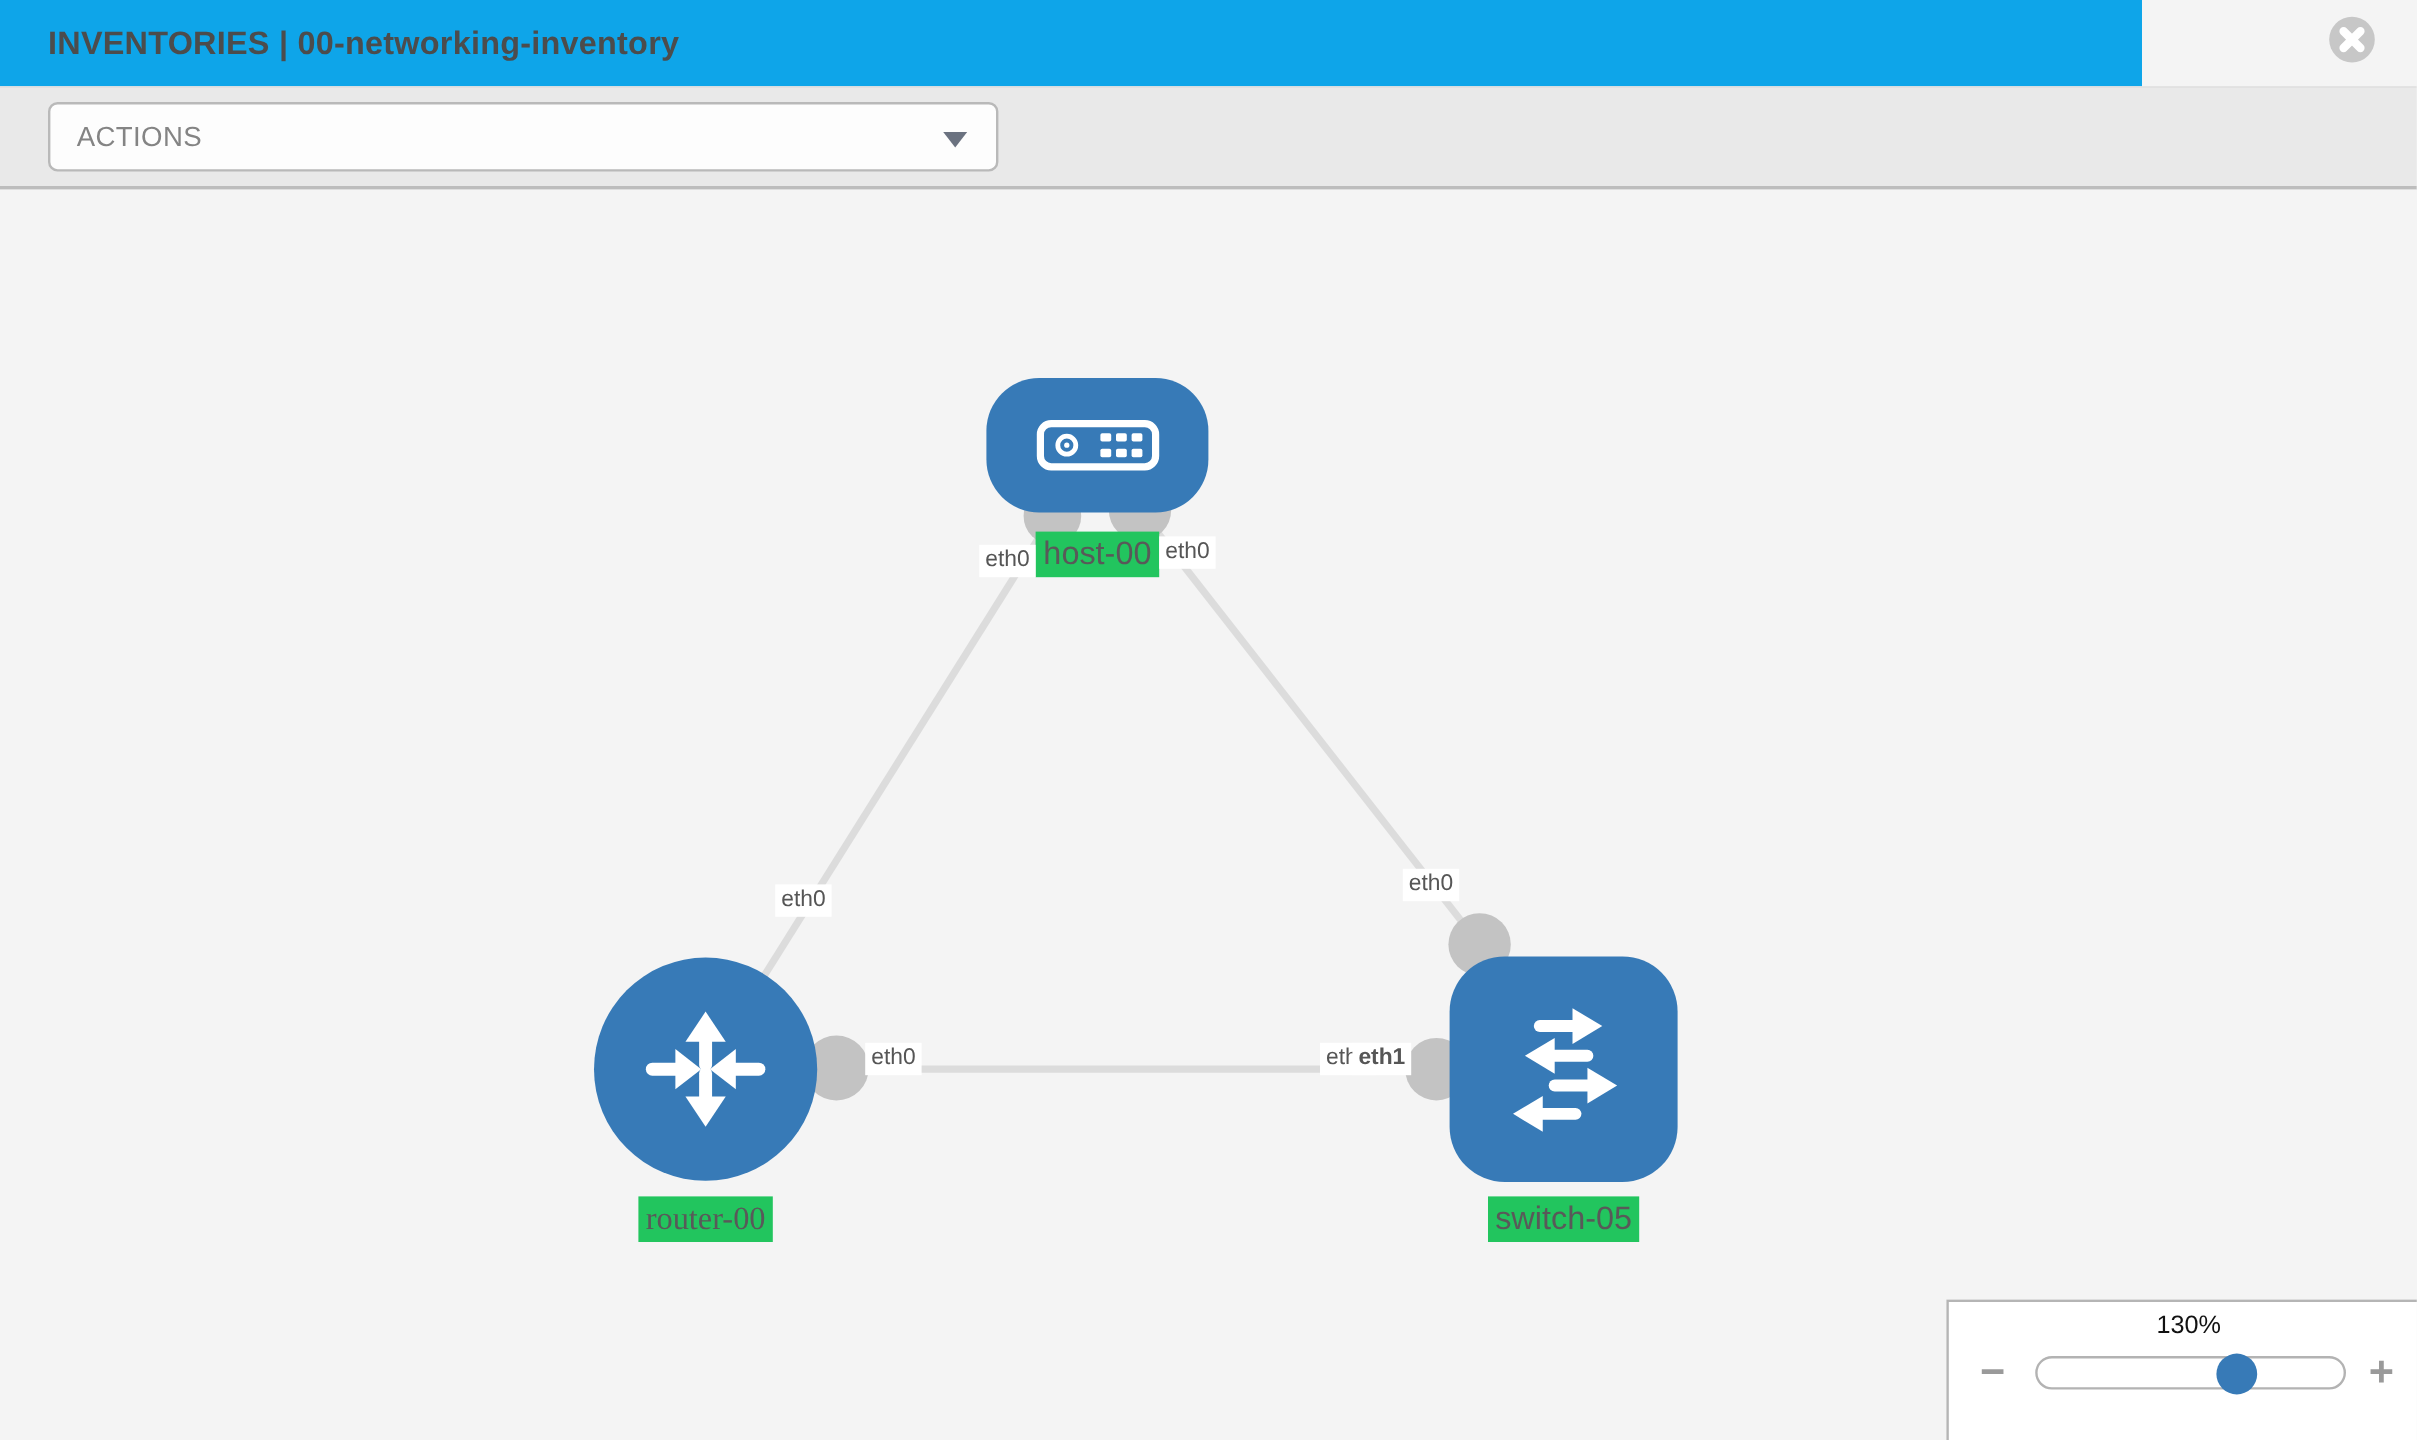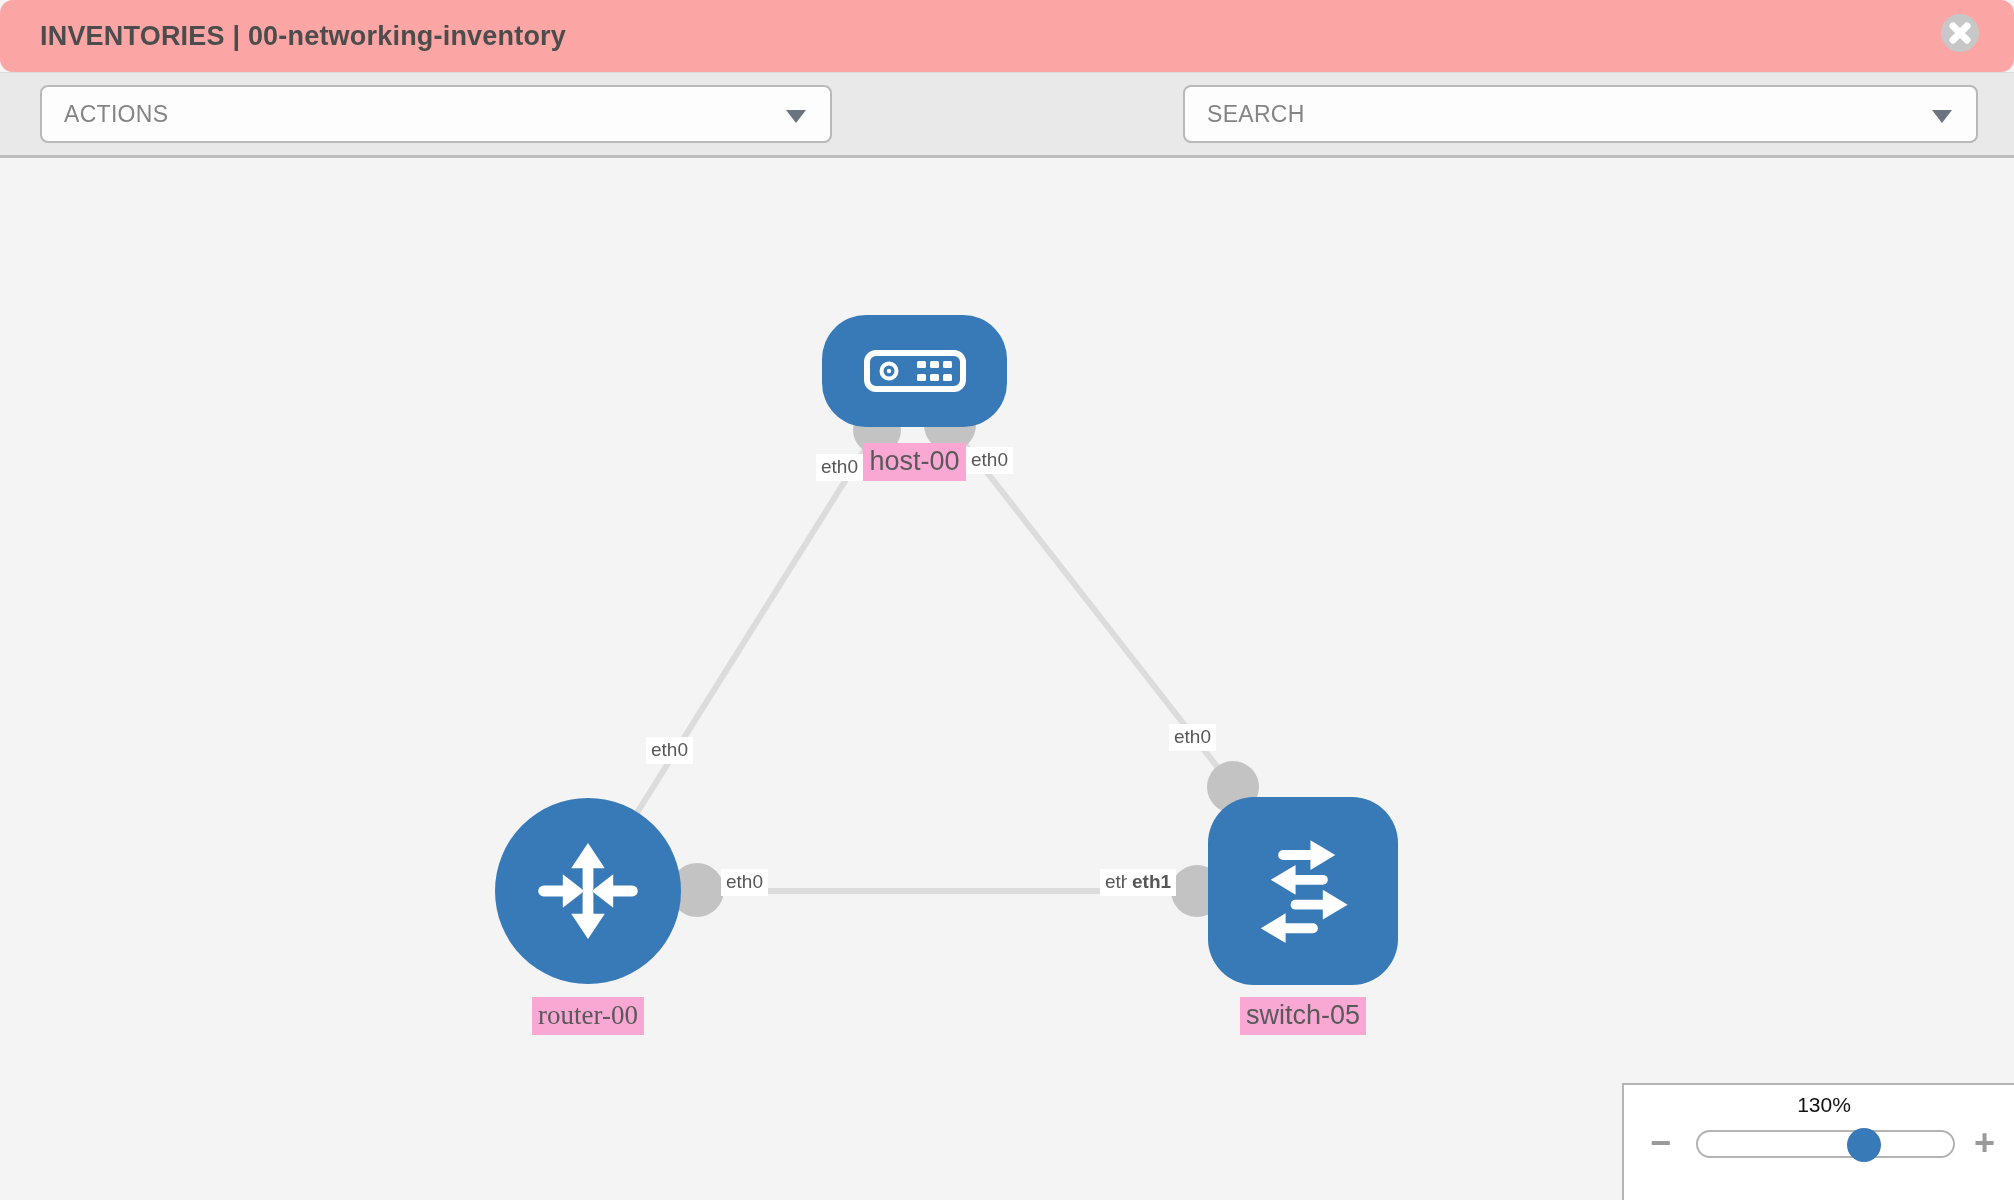--- a/index.html
+++ b/index.html
@@ -5,23 +5,22 @@
   * { margin: 0; padding: 0; box-sizing: border-box; }
   html, body { width: 2014px; height: 1200px; overflow: hidden; }
   body {
     font-family: "Liberation Sans", "DejaVu Sans", sans-serif;
     background: #f4f4f4;
     position: relative;
   }
 
   
   .header {
-    position: absolute; left: 0; top: 0; width: 2014px; height: 72px;
-    background: #fca5a5;
-    border-radius: 13px;
+    position: absolute; left: 0; top: 0; width: 1785px; height: 72px;
+    background: #0ea5e9;
   }
   .header-title {
     position: absolute; left: 40px; top: 0; line-height: 72px;
     font-size: 27px; font-weight: 700; color: #4c4c4c; letter-spacing: 0.2px;
   }
   .close-btn {
     position: absolute; left: 1941px; top: 14px; width: 38px; height: 38px;
     border-radius: 50%; background: #c7c7c7; cursor: pointer;
     display: flex; align-items: center; justify-content: center;
   }
@@ -63,21 +62,21 @@
 
   .node { position: absolute; background: #377ab7; display: flex; align-items: center; justify-content: center; cursor: pointer; }
   .node-host   { left: 822px;  top: 157px; width: 185px; height: 112px; border-radius: 44px; }
   .node-router { left: 495px;  top: 640px; width: 186px; height: 186px; border-radius: 50%; }
   .node-switch { left: 1208px; top: 639px; width: 190px; height: 188px; border-radius: 46px; }
 
   .node-label {
     position: absolute; text-align: center; pointer-events: none;
   }
   .node-label span {
-    display: inline-block; background: #f9a8d4; color: #595959;
+    display: inline-block; background: #22c55e; color: #595959;
     font-size: 27px; padding: 2px 6px; line-height: 1.25;
   }
   .label-host   { left: 822px;  top: 285px; width: 185px; }
   .label-router { left: 495px;  top: 839px; width: 186px; font-family: Liberation Serif, serif; }
   .label-switch { left: 1208px; top: 839px; width: 190px; }
 
   .port-label {
     position: absolute; background: #ffffff; color: #565656;
     font-size: 19px; padding: 2px 5px; line-height: 1.2; white-space: nowrap;
   }
@@ -141,24 +140,20 @@
     <path d="M36.97 13.22 A9 9 0 1 0 28.78 5.03" fill="none" stroke="#7b8089" stroke-width="7" stroke-linecap="round"></path>
   </svg>
 
   <svg class="tool-icon key" viewBox="0 0 40 40">
     <circle cx="13" cy="12" r="7" fill="none" stroke="#7b8089" stroke-width="5.5"></circle>
     <line x1="18" y1="17" x2="33" y2="32" stroke="#7b8089" stroke-width="5.5" stroke-linecap="round"></line>
     <line x1="27" y1="26" x2="23" y2="30" stroke="#7b8089" stroke-width="4.5" stroke-linecap="round"></line>
     <line x1="32" y1="31" x2="28" y2="35" stroke="#7b8089" stroke-width="4.5" stroke-linecap="round"></line>
   </svg>
 
-  <div class="select-box search-select">
-    <span class="select-label">SEARCH</span>
-    <span class="select-caret"></span>
-  </div>
 </div>
 
 <div class="canvas">
 
   <svg class="links-layer" width="2014" height="1042">
     <line x1="877" y1="272" x2="588" y2="733" stroke="#dcdcdc" stroke-width="6"></line>
     <line x1="950" y1="267" x2="1233" y2="629" stroke="#dcdcdc" stroke-width="6"></line>
     <line x1="588" y1="733" x2="1197" y2="733" stroke="#dcdcdc" stroke-width="6"></line>
     <circle cx="877" cy="272" r="24" fill="#c3c3c3"></circle>
     <circle cx="950" cy="267" r="26" fill="#c3c3c3"></circle>

